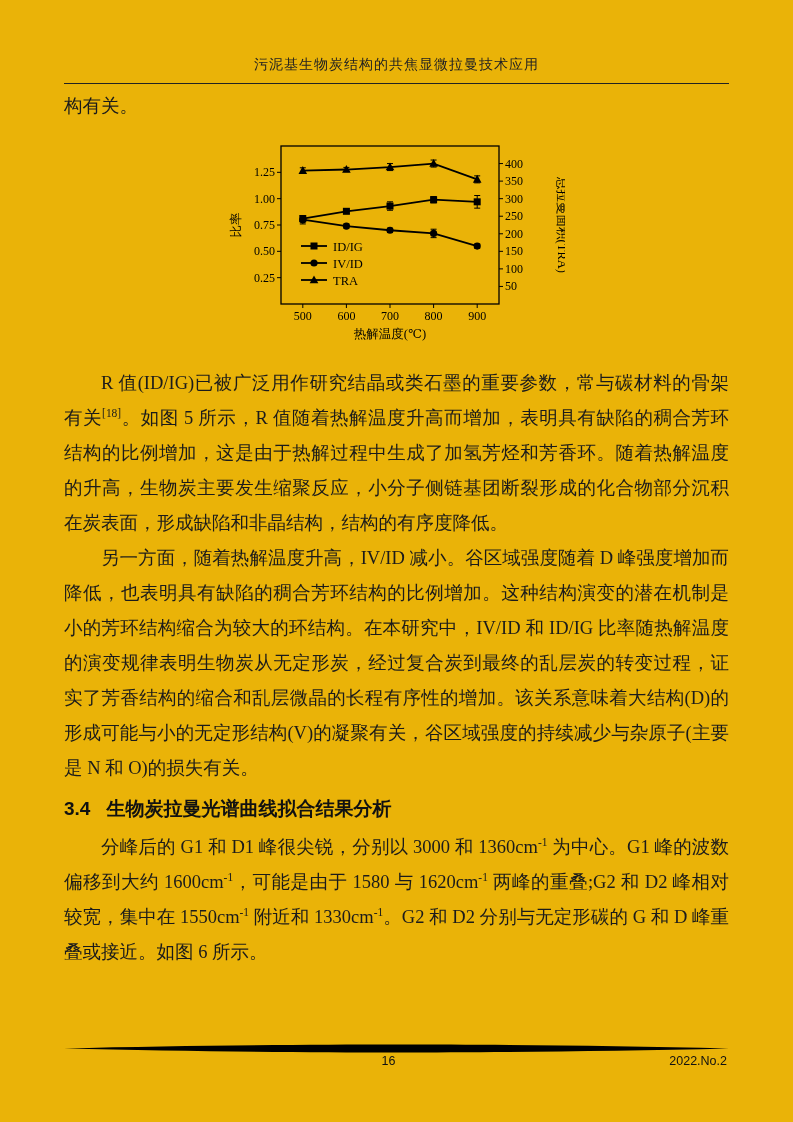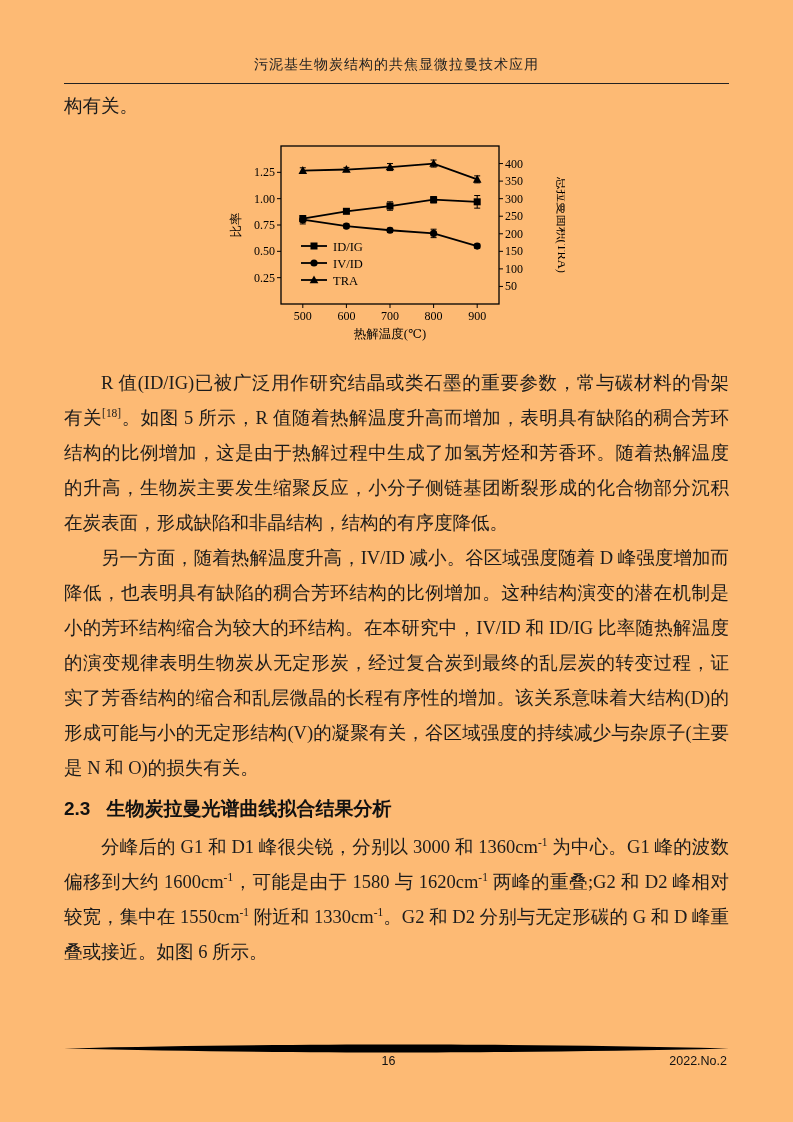--- a/index.html
+++ b/index.html
@@ -1,20 +1,20 @@
 <!DOCTYPE html>
 <html><head>
 <meta charset="utf-8">
 <style>
   html,body{margin:0;padding:0;background:#ffffff;}
   .page{
     position:relative;
     width:793px;height:1122px;
     margin:0 auto;
-    background:#fdba74;
+    background:#eab308;
     overflow:hidden;
     font-family:"Liberation Serif","DejaVu Serif",serif;
     color:#1b1b1b;
     box-sizing:border-box;
     padding:56px 64px 0 64px;
   }
   .header-title{
     text-align:center;
     font-size:14px;
     letter-spacing:1px;
@@ -210,21 +210,21 @@
         <path d="M85 139.4 L89.3 147.3 L80.7 147.3 Z" fill="#000000"></path>
         <text x="104" y="148.5" class="legend">TRA</text>
       </svg>
   </figure>
 
   <p class="para first"><span>R 值(ID/IG)已被广泛用作研究结晶或类石墨的重要参数，常与碳材料的骨架有关</span><sup>[18]</sup><span>。如图 5 所示，R 值随着热解温度升高而增加，表明具有缺陷的稠合芳环结构的比例增加，这是由于热解过程中生成了加氢芳烃和芳香环。随着热解温度的升高，生物炭主要发生缩聚反应，小分子侧链基团断裂形成的化合物部分沉积在炭表面，形成缺陷和非晶结构，结构的有序度降低。</span></p>
 
   <p class="para"><span>另一方面，随着热解温度升高，IV/ID 减小。谷区域强度随着 D 峰强度增加而降低，也表明具有缺陷的稠合芳环结构的比例增加。这种结构演变的潜在机制是小的芳环结构缩合为较大的环结构。在本研究中，IV/ID 和 ID/IG 比率随热解温度的演变规律表明生物炭从无定形炭，经过复合炭到最终的乱层炭的转变过程，证实了芳香结构的缩合和乱层微晶的长程有序性的增加。该关系意味着大结构(D)的形成可能与小的无定形结构(V)的凝聚有关，谷区域强度的持续减少与杂原子(主要是 N 和 O)的损失有关。</span></p>
 
   <h2 class="section">
-    <span class="sec-num">2.3</span><span>生物炭拉曼光谱曲线拟合结果分析</span>
+    <span class="sec-num">3.4</span><span>生物炭拉曼光谱曲线拟合结果分析</span>
   </h2>
 
   <p class="para"><span>分峰后的 G1 和 D1 峰很尖锐，分别以 3000 和 1360cm</span><sup>-1</sup><span> 为中心。G1 峰的波数偏移到大约 1600cm</span><sup>-1</sup><span>，可能是由于 1580 与 1620cm</span><sup>-1</sup><span> 两峰的重叠;G2 和 D2 峰相对较宽，集中在 1550cm</span><sup>-1</sup><span> 附近和 1330cm</span><sup>-1</sup><span>。G2 和 D2 分别与无定形碳的 G 和 D 峰重叠或接近。如图 6 所示。</span></p>
 
   <div class="footer">
     <svg class="footer-bar" viewBox="0 0 664 9" preserveAspectRatio="none">
       <path d="M0,4.5 C120,1.6 240,0.6 332,0.6 C424,0.6 544,1.6 664,4.5 C544,7.4 424,8.4 332,8.4 C240,8.4 120,7.4 0,4.5 Z" fill="#000"></path>
     </svg>
     <div class="footer-row">
       <span class="page-num">16</span>

